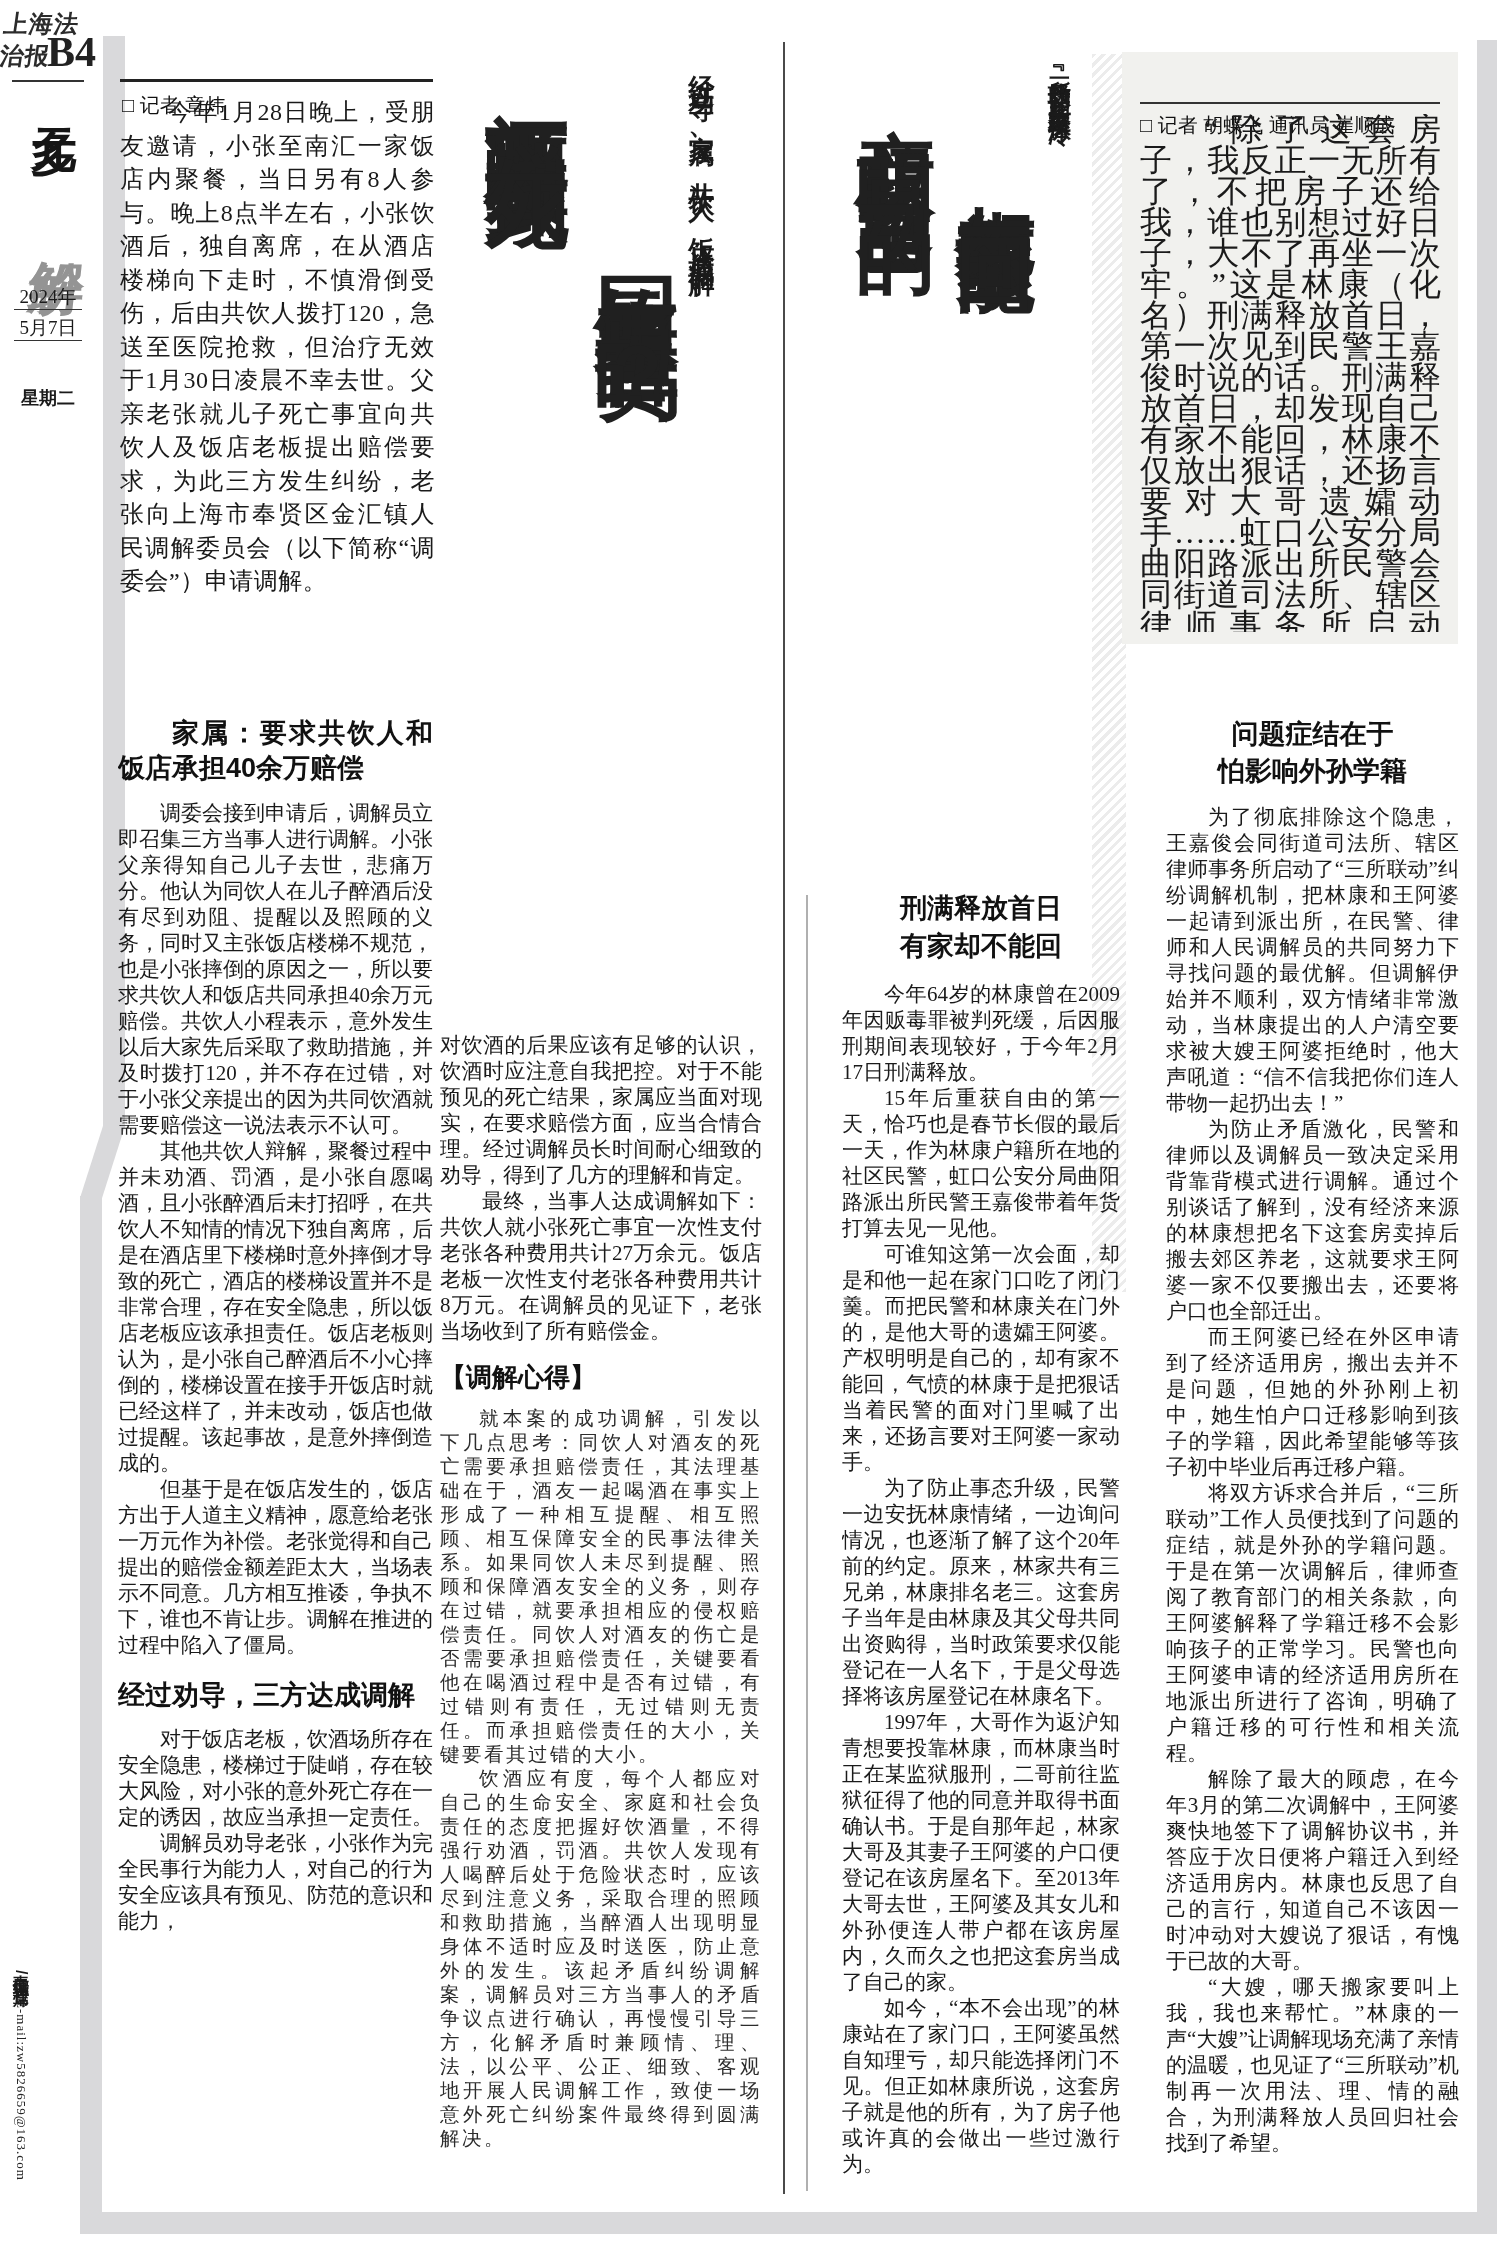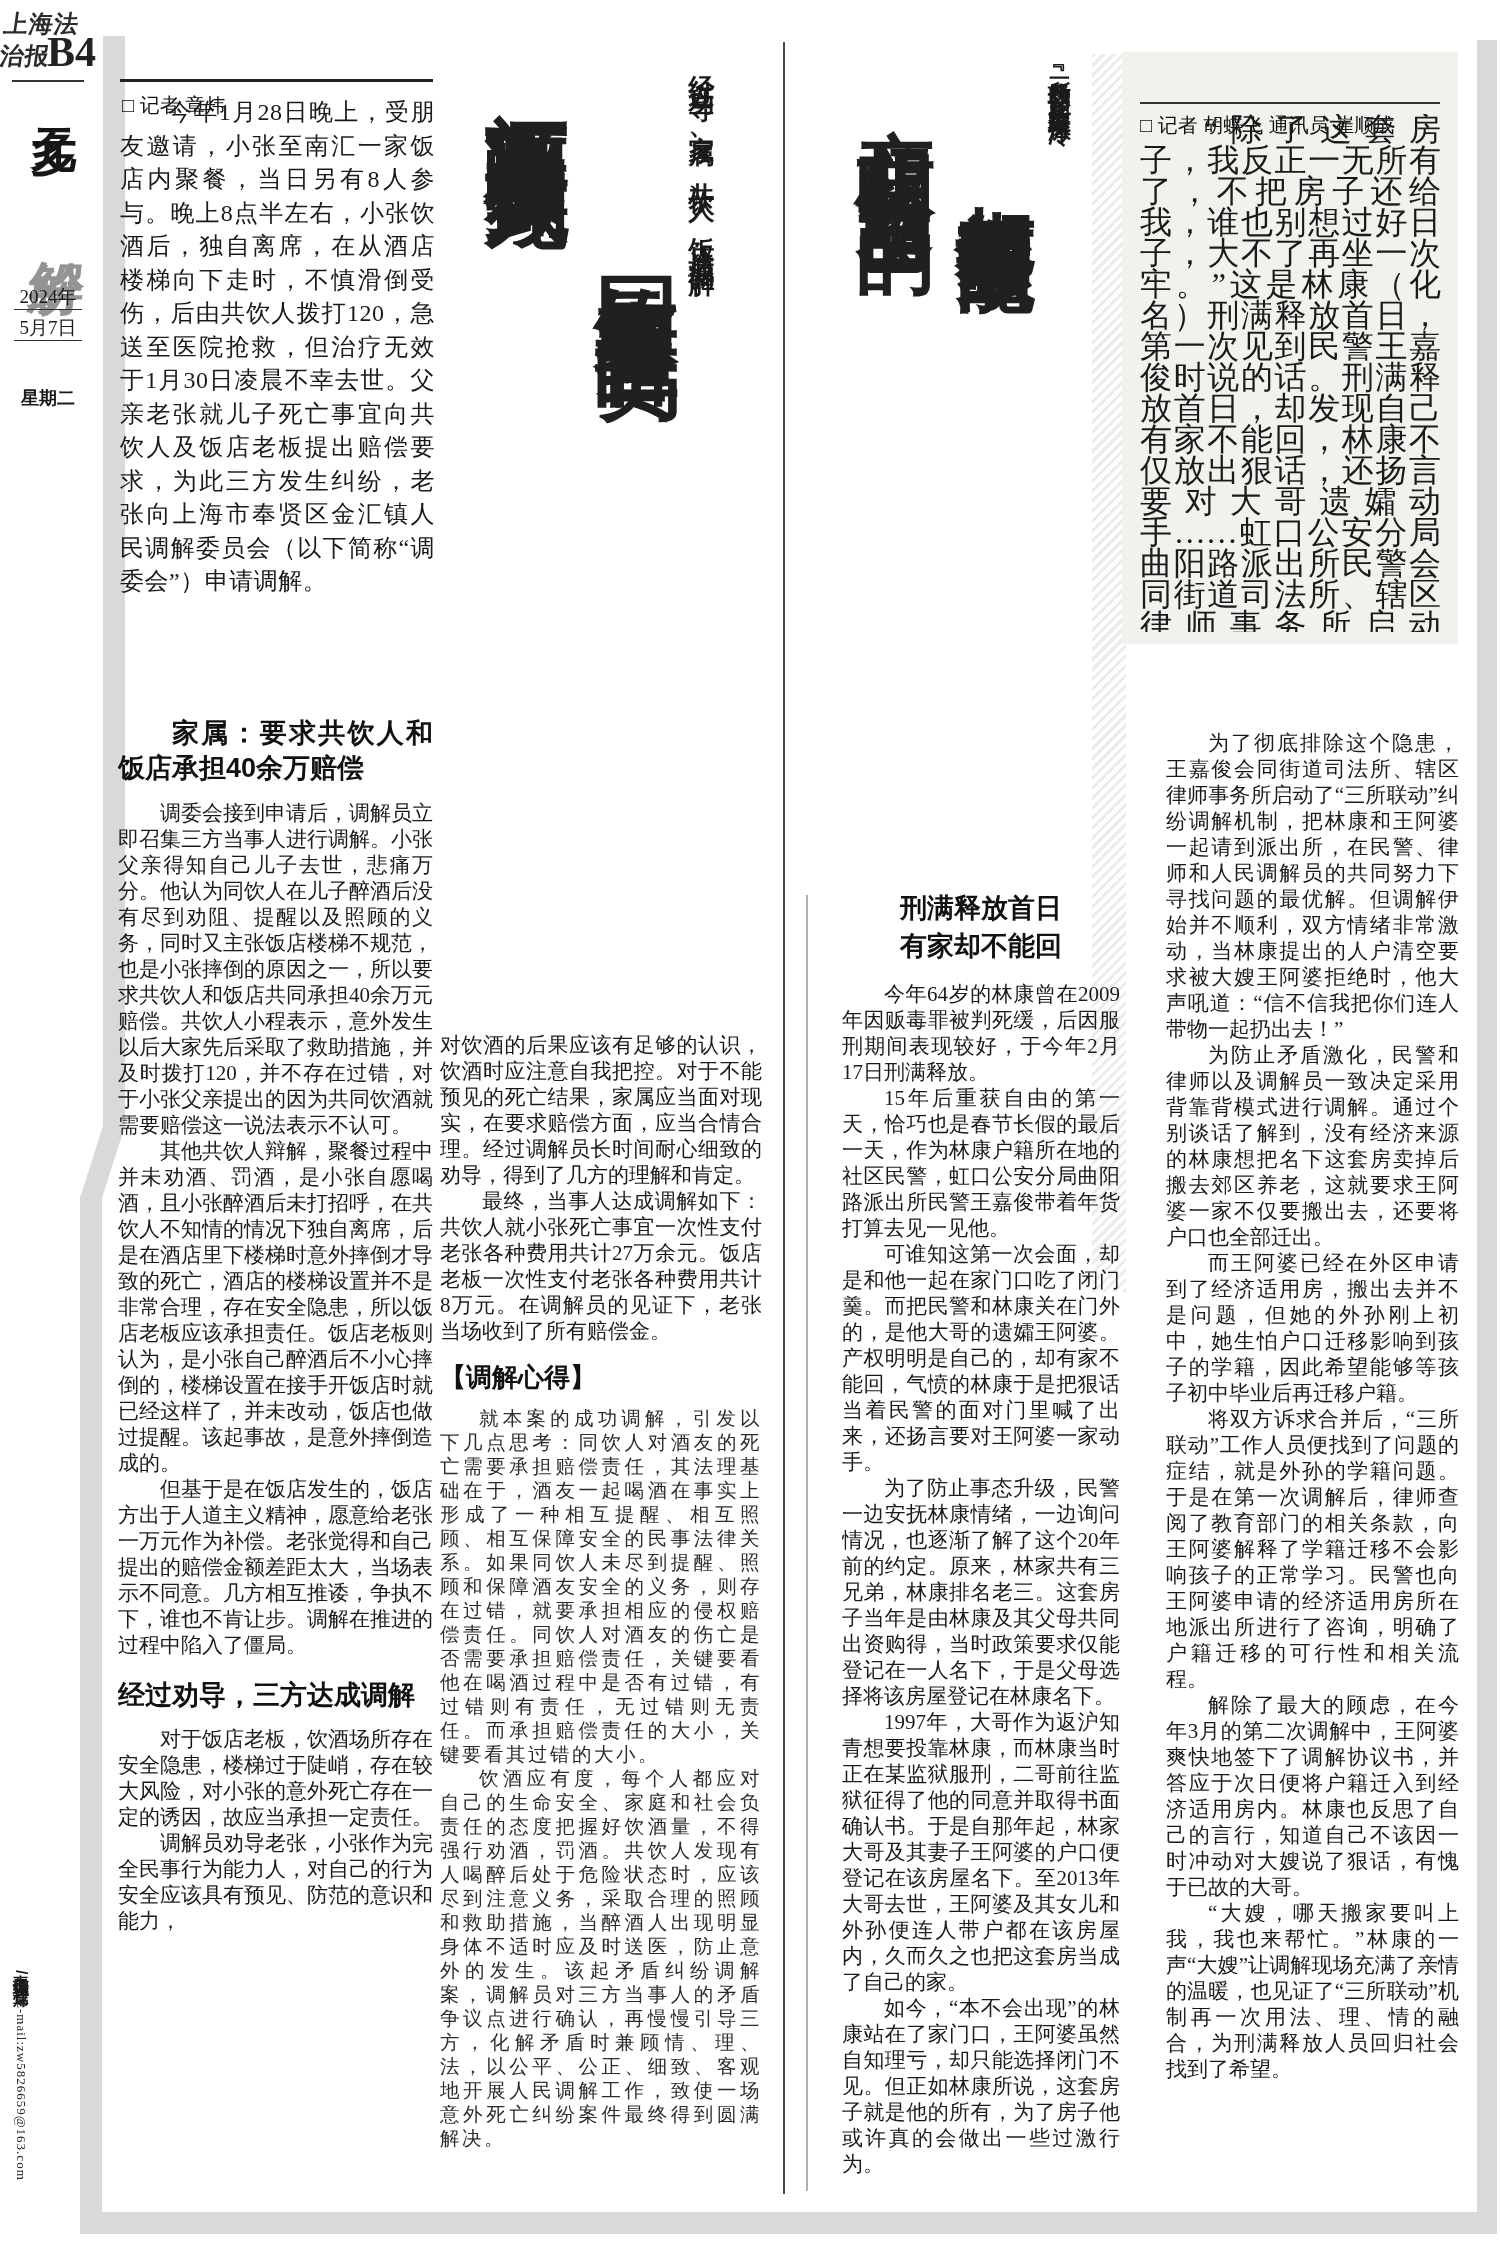--- a/index.html
+++ b/index.html
@@ -99,20 +99,24 @@
     <div style="height:16px;"></div>
     <p>今年64岁的林康曾在2009年因贩毒罪被判死缓，后因服刑期间表现较好，于今年2月17日刑满释放。</p>
     <p>15年后重获自由的第一天，恰巧也是春节长假的最后一天，作为林康户籍所在地的社区民警，虹口公安分局曲阳路派出所民警王嘉俊带着年货打算去见一见他。</p>
     <p>可谁知这第一次会面，却是和他一起在家门口吃了闭门羹。而把民警和林康关在门外的，是他大哥的遗孀王阿婆。产权明明是自己的，却有家不能回，气愤的林康于是把狠话当着民警的面对门里喊了出来，还扬言要对王阿婆一家动手。</p>
     <p>为了防止事态升级，民警一边安抚林康情绪，一边询问情况，也逐渐了解了这个20年前的约定。原来，林家共有三兄弟，林康排名老三。这套房子当年是由林康及其父母共同出资购得，当时政策要求仅能登记在一人名下，于是父母选择将该房屋登记在林康名下。</p>
     <p>1997年，大哥作为返沪知青想要投靠林康，而林康当时正在某监狱服刑，二哥前往监狱征得了他的同意并取得书面确认书。于是自那年起，林家大哥及其妻子王阿婆的户口便登记在该房屋名下。至2013年大哥去世，王阿婆及其女儿和外孙便连人带户都在该房屋内，久而久之也把这套房当成了自己的家。</p>
     <p>如今，“本不会出现”的林康站在了家门口，王阿婆虽然自知理亏，却只能选择闭门不见。但正如林康所说，这套房子就是他的所有，为了房子他或许真的会做出一些过激行为。</p>
   </div>
 
   <div class="abs body-text" style="left:1166px;top:716px;width:293px;height:1476px;overflow:hidden;">
+    <div class="subhead" style="font-size:27px;line-height:37px;text-align:center;">
+      <div>问题症结在于</div>
+      <div>怕影响外孙学籍</div>
+    </div>
     <div style="height:14px;"></div>
     <p>为了彻底排除这个隐患，王嘉俊会同街道司法所、辖区律师事务所启动了“三所联动”纠纷调解机制，把林康和王阿婆一起请到派出所，在民警、律师和人民调解员的共同努力下寻找问题的最优解。但调解伊始并不顺利，双方情绪非常激动，当林康提出的人户清空要求被大嫂王阿婆拒绝时，他大声吼道：“信不信我把你们连人带物一起扔出去！”</p>
     <p>为防止矛盾激化，民警和律师以及调解员一致决定采用背靠背模式进行调解。通过个别谈话了解到，没有经济来源的林康想把名下这套房卖掉后搬去郊区养老，这就要求王阿婆一家不仅要搬出去，还要将户口也全部迁出。</p>
     <p>而王阿婆已经在外区申请到了经济适用房，搬出去并不是问题，但她的外孙刚上初中，她生怕户口迁移影响到孩子的学籍，因此希望能够等孩子初中毕业后再迁移户籍。</p>
     <p>将双方诉求合并后，“三所联动”工作人员便找到了问题的症结，就是外孙的学籍问题。于是在第一次调解后，律师查阅了教育部门的相关条款，向王阿婆解释了学籍迁移不会影响孩子的正常学习。民警也向王阿婆申请的经济适用房所在地派出所进行了咨询，明确了户籍迁移的可行性和相关流程。</p>
     <p>解除了最大的顾虑，在今年3月的第二次调解中，王阿婆爽快地签下了调解协议书，并答应于次日便将户籍迁入到经济适用房内。林康也反思了自己的言行，知道自己不该因一时冲动对大嫂说了狠话，有愧于已故的大哥。</p>
     <p>“大嫂，哪天搬家要叫上我，我也来帮忙。”林康的一声“大嫂”让调解现场充满了亲情的温暖，也见证了“三所联动”机制再一次用法、理、情的融合，为刑满释放人员回归社会找到了希望。</p>
   </div>
 
 </div>

